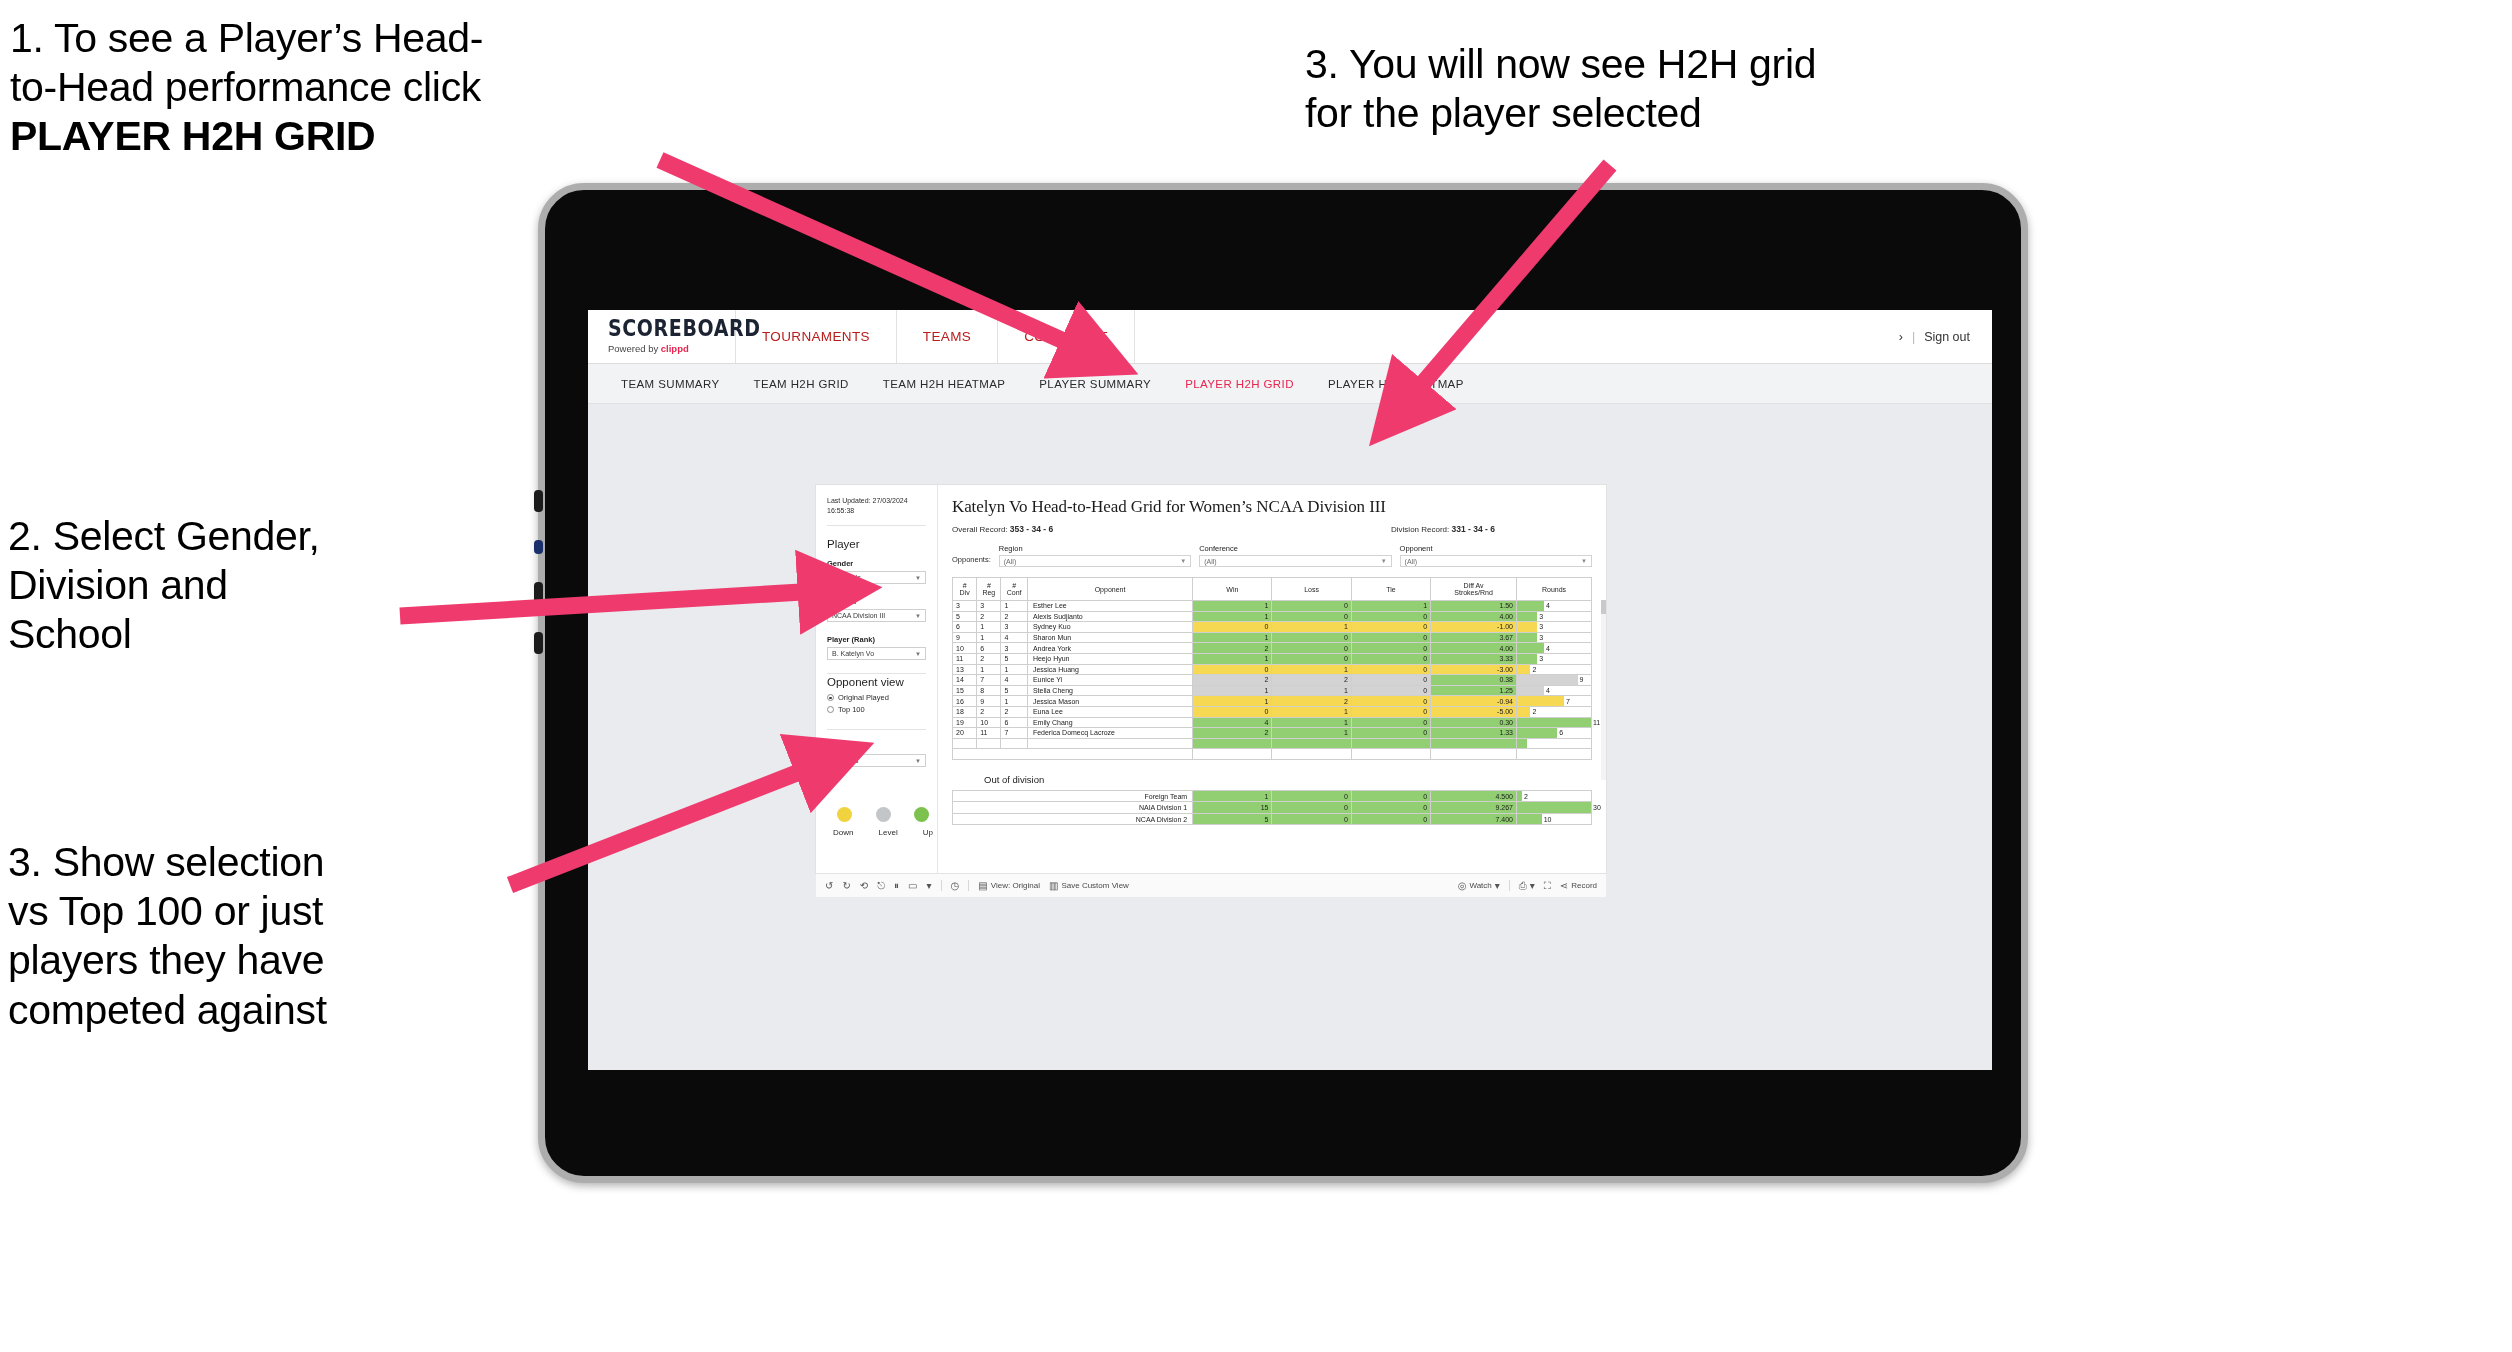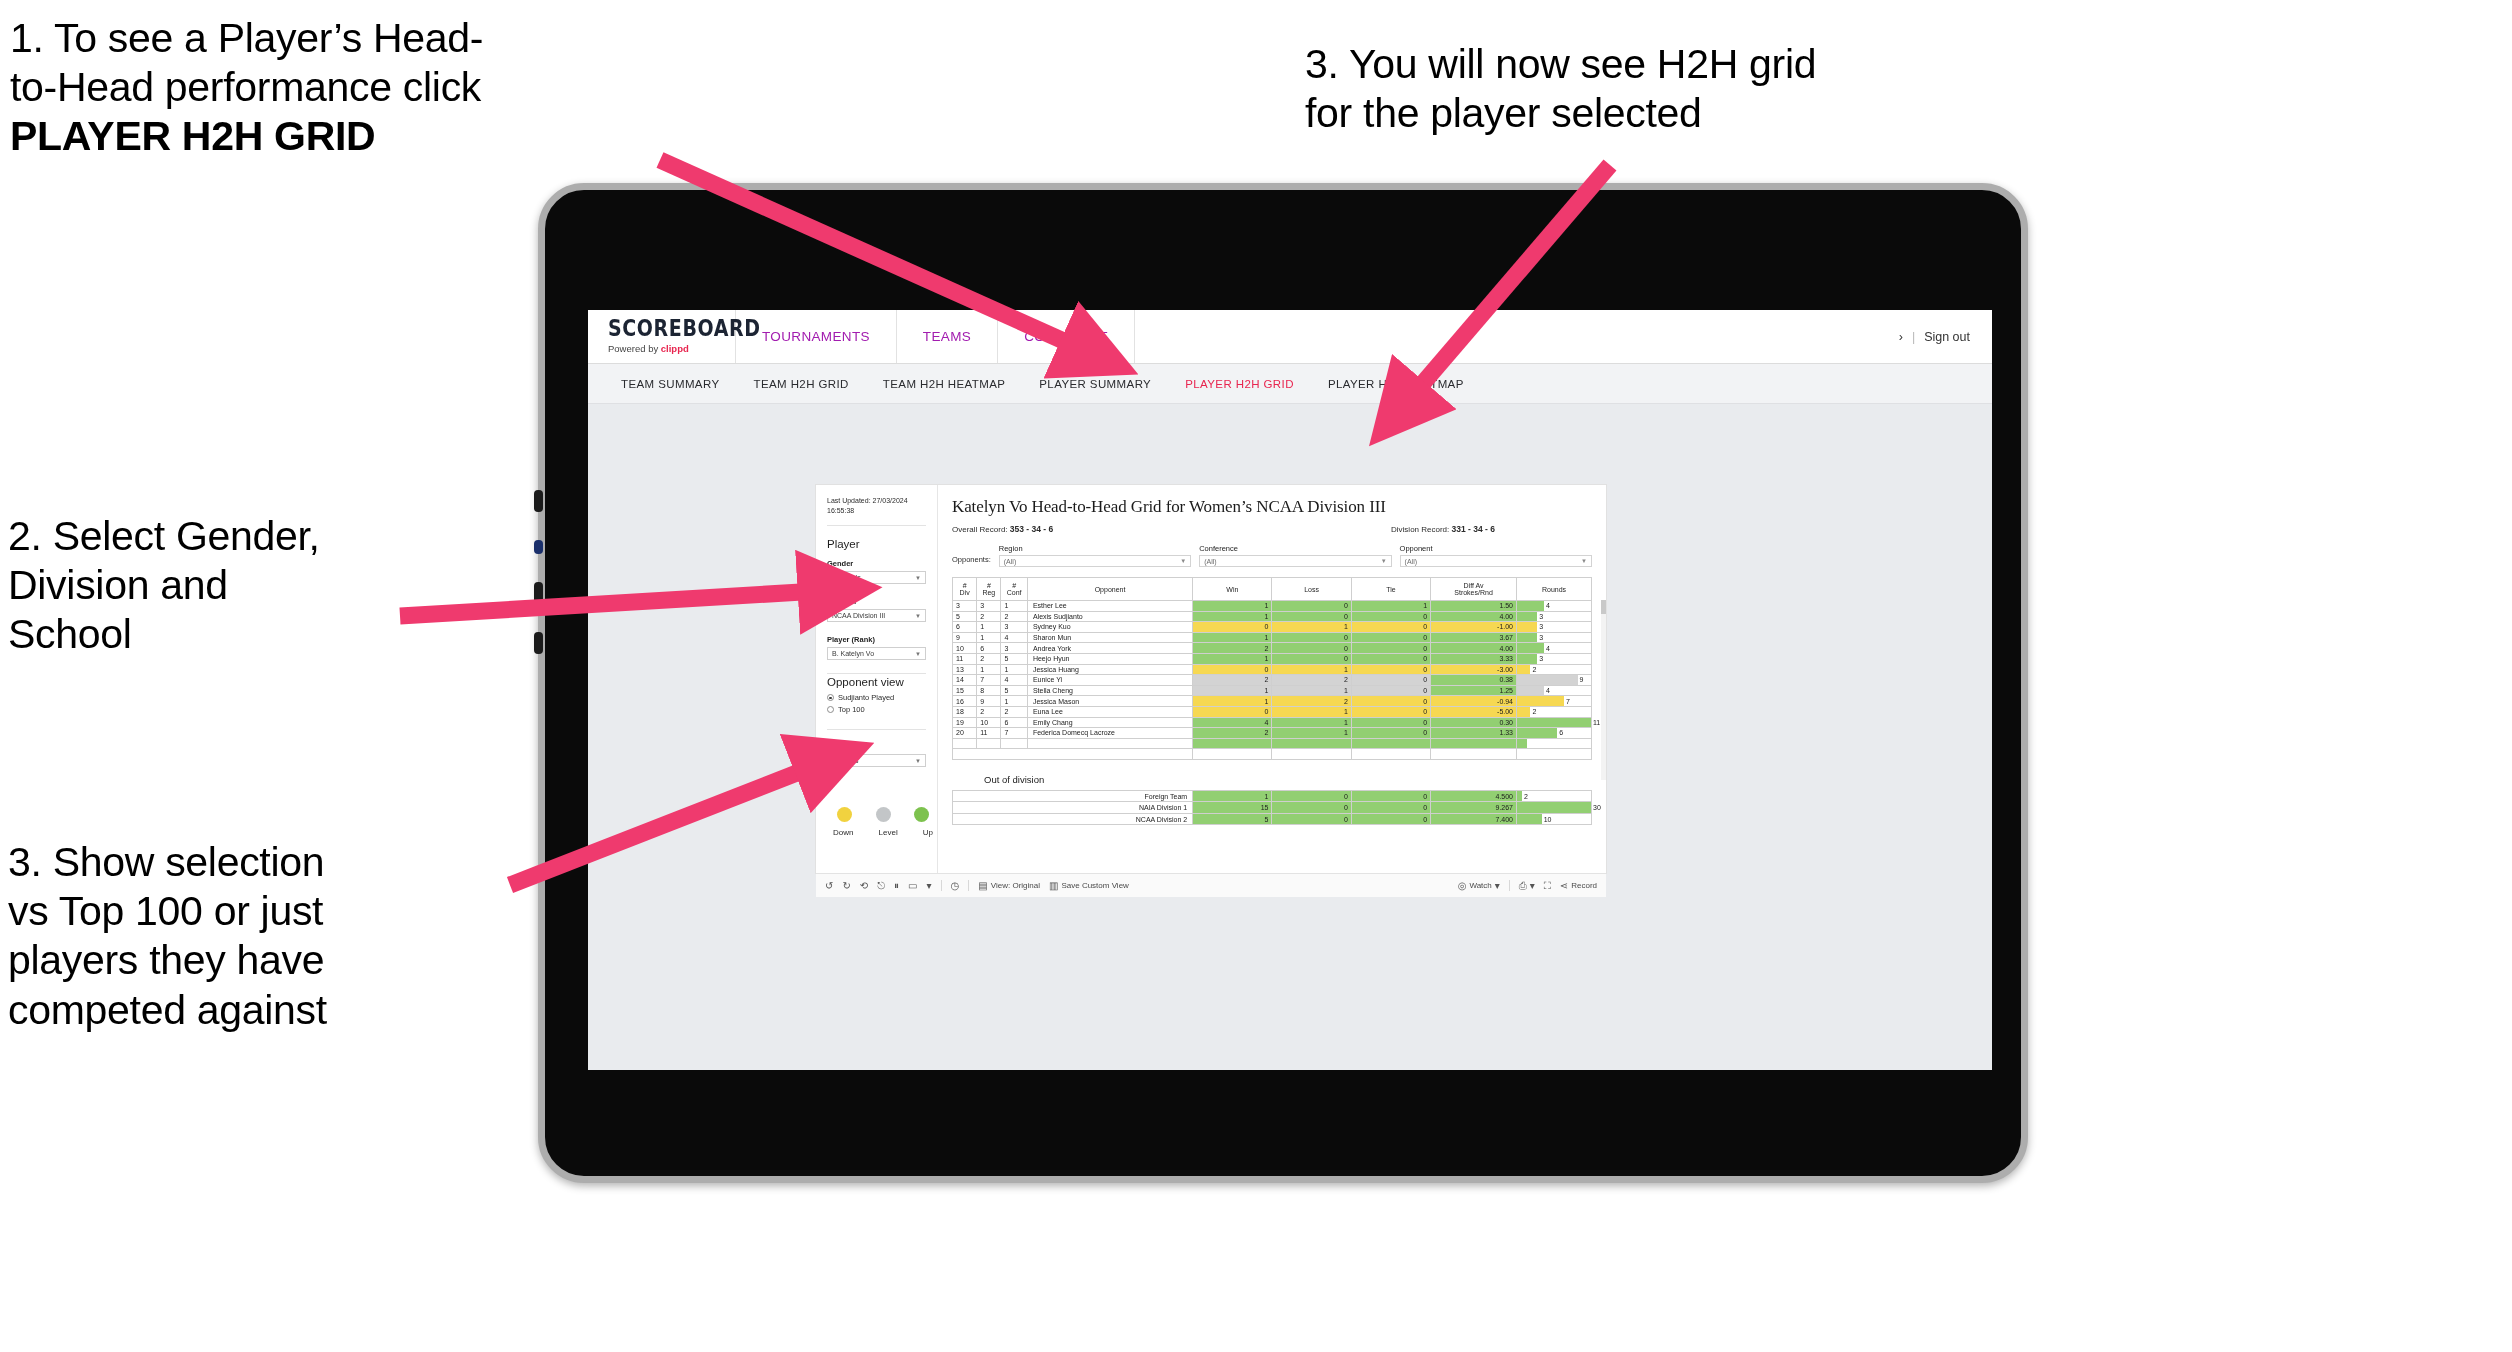--- a/index.html
+++ b/index.html
@@ -65,21 +65,21 @@
   #logo-main {
     font-family: "DejaVu Sans", sans-serif;
     font-weight: bold; font-size: 19px; letter-spacing: 0.6px;
     color: #1c2433; line-height: 1;
     transform: scaleY(1.18); transform-origin: left center;
   }
   #logo-sub { font-size: 9.5px; color: #444; margin-top: 5px; }
   #logo-sub b { color: #e8254f; font-weight: bold; }
   .nav-main-item {
     display: flex; align-items: center; padding: 0 26px;
-    font-size: 13.5px; color: #a21caf; letter-spacing: 0.35px;
+    font-size: 13.5px; color: #b91c1c; letter-spacing: 0.35px;
     border-right: 1px solid #e2e2e2; white-space: nowrap;
   }
   #topnav-right {
     margin-left: auto; display: flex; align-items: center; gap: 9px;
     padding-right: 22px; font-size: 12.5px; color: #333;
   }
   #topnav-right .sep { color: #b9b9b9; }
 
   
   #subnav {
@@ -292,21 +292,21 @@
             <div class="dd">
               <span>B. Katelyn Vo</span>
               <span class="caret">▼</span>
             </div>
 
             <div class="panel-rule"></div>
             <div class="panel-h" style="margin:2px 0 5px 0;">Opponent view</div>
 
             <div class="radio-row">
               <span class="radio on"></span>
-              <span class="radio-label">Sudjianto Played</span>
+              <span class="radio-label">Original Played</span>
             </div>
             <div class="radio-row">
               <span class="radio"></span>
               <span class="radio-label">Top 100</span>
             </div>
 
             <div class="panel-rule" style="margin-top:15px;"></div>
             <div class="field-label" style="margin-top:12px;">Colour by</div>
             <div class="dd">
               <span>Win/loss</span>

